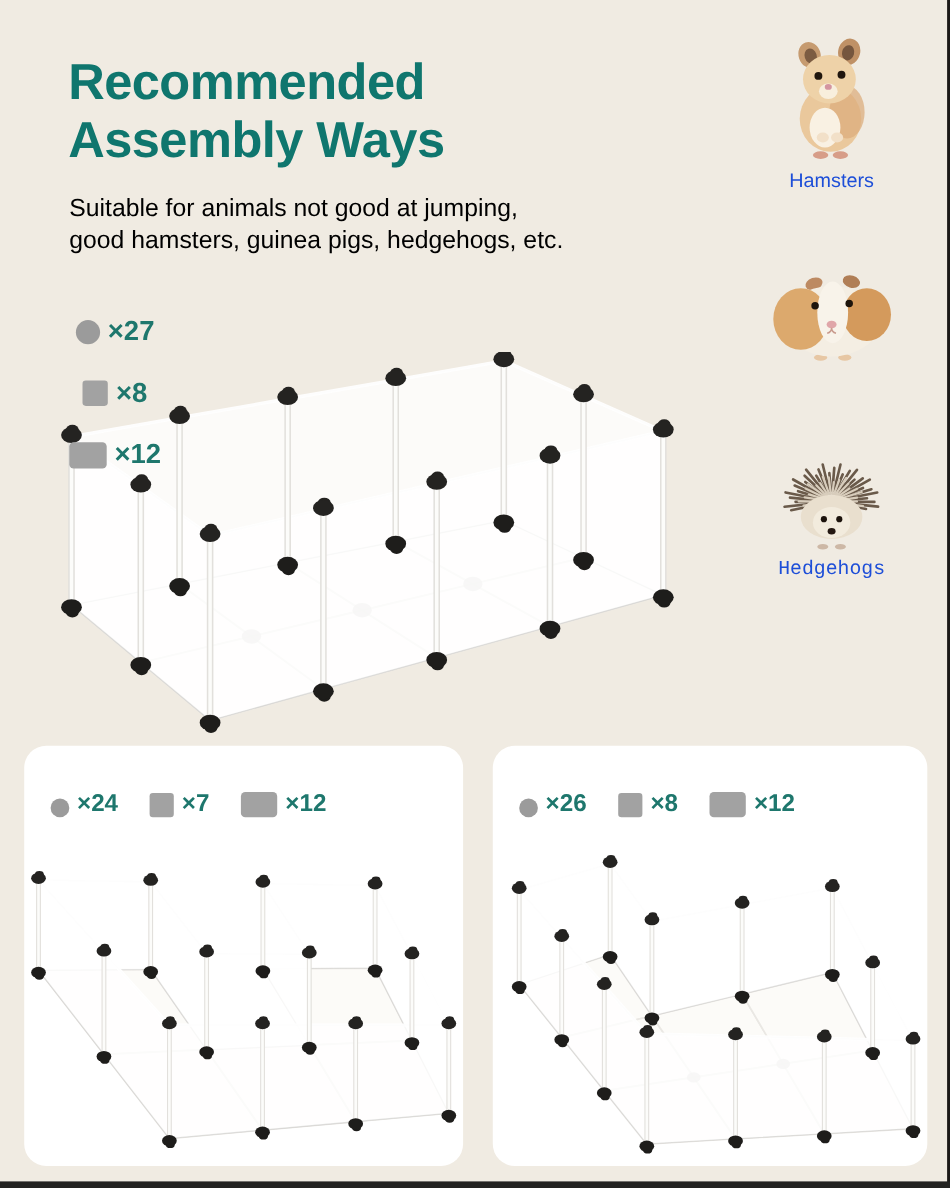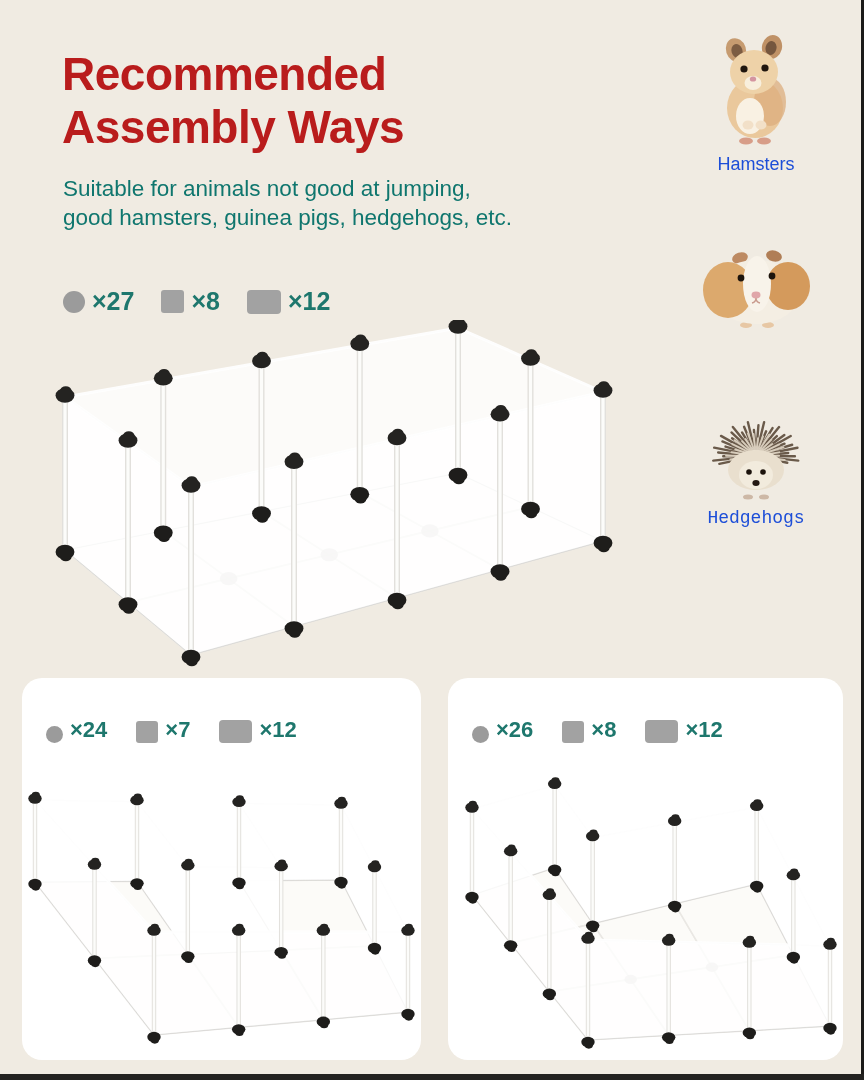--- a/index.html
+++ b/index.html
@@ -2,41 +2,41 @@
 <html><head>
 <meta charset="utf-8">
 <style>
   html,body{margin:0;padding:0;background:#e8e4dc;}
   body{width:864px;height:1080px;position:relative;overflow:hidden;
        font-family:"Liberation Sans", sans-serif;}
   .page{position:absolute;inset:0;background:#f0ebe2;}
 
   
   .title{position:absolute;left:62px;top:48px;font-size:46px;font-weight:700;
-         color:#b91c1c;line-height:53px;letter-spacing:-0.5px;}
-  .subtitle{position:absolute;left:63px;top:175px;font-size:22.5px;color:#0f766e;
+         color:#0f766e;line-height:53px;letter-spacing:-0.5px;}
+  .subtitle{position:absolute;left:63px;top:175px;font-size:22.5px;color:#000000;
             line-height:28.5px;}
 
   
   .animal{position:absolute;width:200px;left:656px;text-align:center;}
   .animal svg{display:block;margin:0 auto;}
   .animal .lbl{font-size:18px;color:#1d4ed8;margin-top:6px;}
   .an-hamster{top:34px;}
   .an-guinea{top:240px;}
   .an-hedgehog{top:398px;font-family:Liberation Mono, monospace;}
 
   
   .legend{position:absolute;display:flex;align-items:center;z-index:3;}
   .legend .item{display:flex;align-items:center;}
   .legend .count{font-weight:700;color:#1e776d;}
   .swatch{background:#a2a2a2;display:inline-block;}
   .ball{border-radius:50%;background:#9b9b9b;}
   .sq{border-radius:3px;}
   .rect{border-radius:4px;}
-  .legend--main{left:63px;top:287px;gap:27px;}
+  .legend--main{left:63px;top:287px;gap:27px;flex-direction:column;}
   .legend--main .item{gap:7px;}
   .legend--main .count{font-size:25px;}
   .legend--main .ball{width:22px;height:22px;}
   .legend--main .sq{width:23px;height:23px;}
   .legend--main .rect{width:34px;height:24px;}
   .legend--card{left:24px;top:39px;gap:29px;}
   .legend--card .item{gap:7px;align-items:flex-end;}
   .legend--card .count{font-size:22px;}
   .legend--card .ball{width:17px;height:17px;}
   .legend--card .sq{width:22px;height:22px;}

